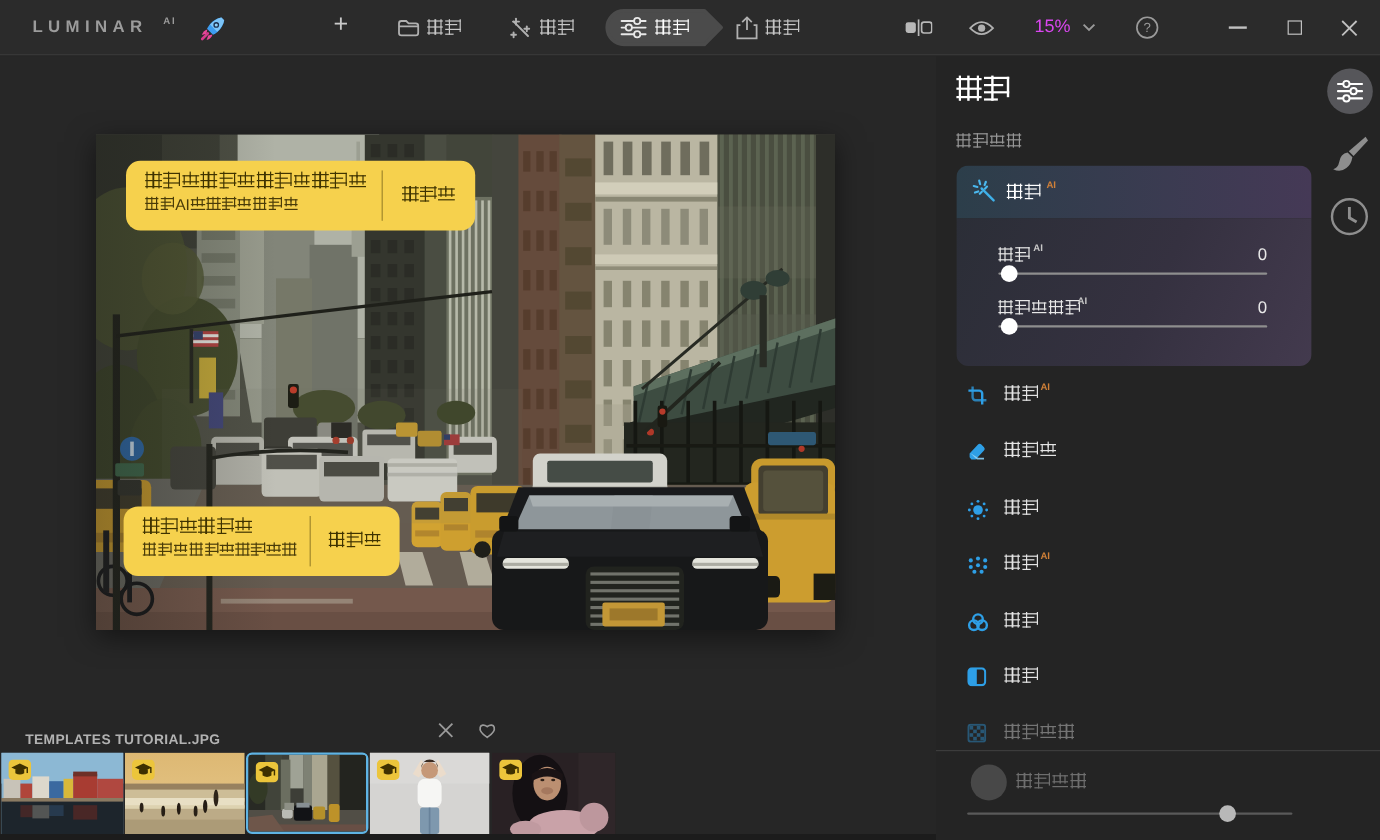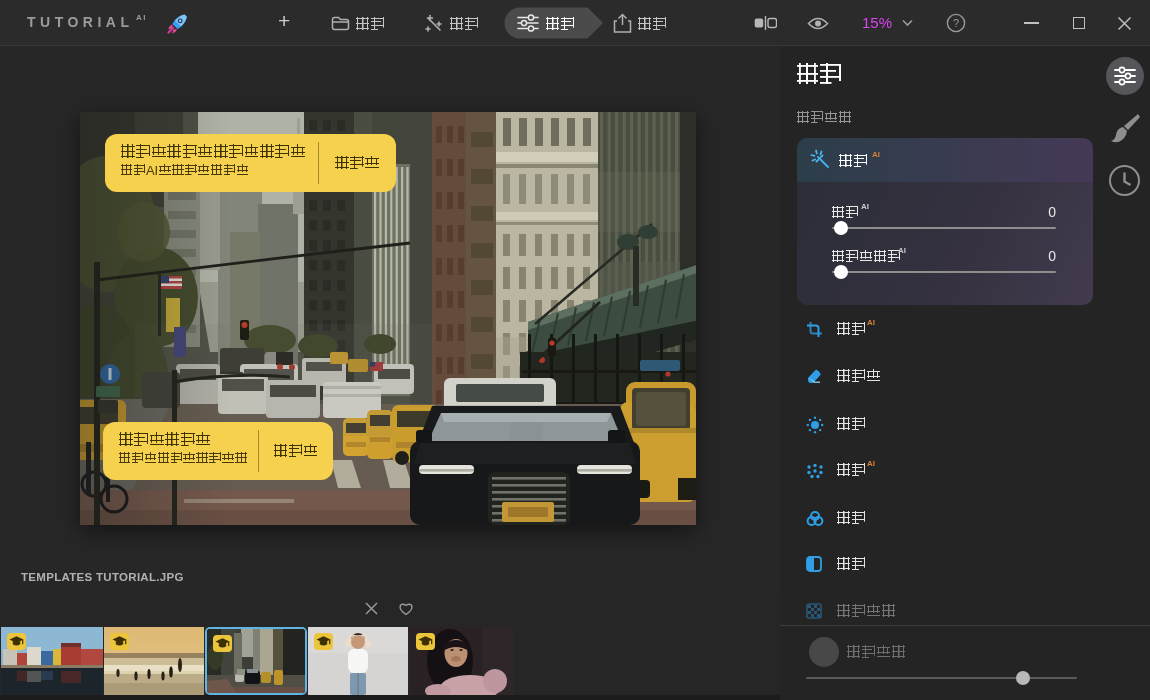--- a/index.html
+++ b/index.html
@@ -34,21 +34,21 @@
   background-repeat:no-repeat}
 
 #topbar{position:absolute;left:0;top:0;width:1150px;height:46px;background:#2b2b2b;
   border-bottom:1px solid #373737}
 #canvas{position:absolute;left:0;top:47px;width:780px;height:545px;background:#272727}
 #rpanel{position:absolute;left:780px;top:47px;width:370px;height:653px;background:#242424}
 #bottom{position:absolute;left:0;top:592px;width:780px;height:108px;background:#262626}
 
 </style></head><body>
 <div id="topbar">
-<div class="abs" style="left:27px;top:14px;font-size:14px;font-weight:bold;letter-spacing:4.5px;color:#9b9b9b">TUTORIAL</div>
+<div class="abs" style="left:27px;top:14px;font-size:14px;font-weight:bold;letter-spacing:4.5px;color:#9b9b9b">LUMINAR</div>
 <div class="abs" style="left:136px;top:13px;font-size:8px;font-weight:bold;letter-spacing:1.5px;color:#9b9b9b">AI</div>
 <svg class="abs" style="left:164px;top:11px" width="26" height="26" viewBox="0 0 26 26">
 <path d="M20.5 3.5 C15 4.5 10.5 8.5 8.5 13 L13.5 18 C18.5 15.5 22 11 22.8 5.8 Z" fill="#3d9df0"></path>
 <path d="M20.5 3.5 C17 4.2 13.5 6.5 11 9.5 L17 15.5 C20 12.8 22.2 9 22.8 5.8 Z" fill="#7cc4f8"></path>
 <circle cx="16.2" cy="9.8" r="2.4" fill="#1b2f4e"></circle>
 <circle cx="16.2" cy="9.8" r="1.3" fill="#8ed2fa"></circle>
 <path d="M8.8 13.5 C6.5 14 4.8 15.8 4.2 18.2 L8 17.2 Z" fill="#e8489a"></path>
 <path d="M13 17.8 C12.5 20 10.8 21.8 8.2 22.4 L9.5 18.6 Z" fill="#e8489a"></path>
 <path d="M9.2 16.8 L4.5 21.5" stroke="#d63a8e" stroke-width="2.2" stroke-linecap="round"></path>
 </svg>
@@ -577,21 +577,21 @@
 </svg>
 <svg class="abs" style="left:1108px;top:112px" width="34" height="32" viewBox="0 0 34 32">
 <path d="M30 2 L16 14 l4 4 L32 5 Z" fill="#8e8e8e"></path>
 <path d="M15 15 q-6 1 -7 8 q-1 5 -5 6 q6 3 11 -1 q4 -3 5 -9 Z" fill="#8e8e8e"></path>
 </svg>
 <svg class="abs" style="left:1108px;top:164px" width="33" height="33" viewBox="0 0 33 33">
 <circle cx="16.5" cy="16.5" r="14.5" fill="none" stroke="#8e8e8e" stroke-width="2"></circle>
 <polyline points="16.5,8.5 16.5,17.5 22.5,21" fill="none" stroke="#8e8e8e" stroke-width="2.4"></polyline>
 </svg>
 <div id="bottom"></div>
-<div class="abs" style="left:21px;top:571px;font-size:11.5px;font-weight:bold;letter-spacing:0.3px;color:#b2b2b2">TEMPLATES TUTORIAL.JPG</div>
+<div class="abs" style="left:21px;top:611px;font-size:11.5px;font-weight:bold;letter-spacing:0.3px;color:#b2b2b2">TEMPLATES TUTORIAL.JPG</div>
 <svg class="abs" style="left:364px;top:601px" width="15" height="15" viewBox="0 0 15 15">
 <line x1="2" y1="2" x2="13" y2="13" stroke="#9a9a9a" stroke-width="1.5"></line>
 <line x1="13" y1="2" x2="2" y2="13" stroke="#9a9a9a" stroke-width="1.5"></line>
   </svg>
 <svg class="abs" style="left:398px;top:601px" width="16" height="15" viewBox="0 0 16 15">
 <path d="M8 13.5 C-2 7 2.5 0.5 8 4.5 C13.5 0.5 18 7 8 13.5 Z" fill="none" stroke="#9a9a9a" stroke-width="1.4"></path>
 </svg>
 <div class="abs" style="left:1px;top:627px;width:102px;height:68px;overflow:hidden"><svg width="102" height="68" viewBox="0 0 102 68">
 <rect width="102" height="68" fill="#87b2ce"></rect>
 <rect x="0" y="0" width="102" height="26" fill="#8cb8d4"></rect>

